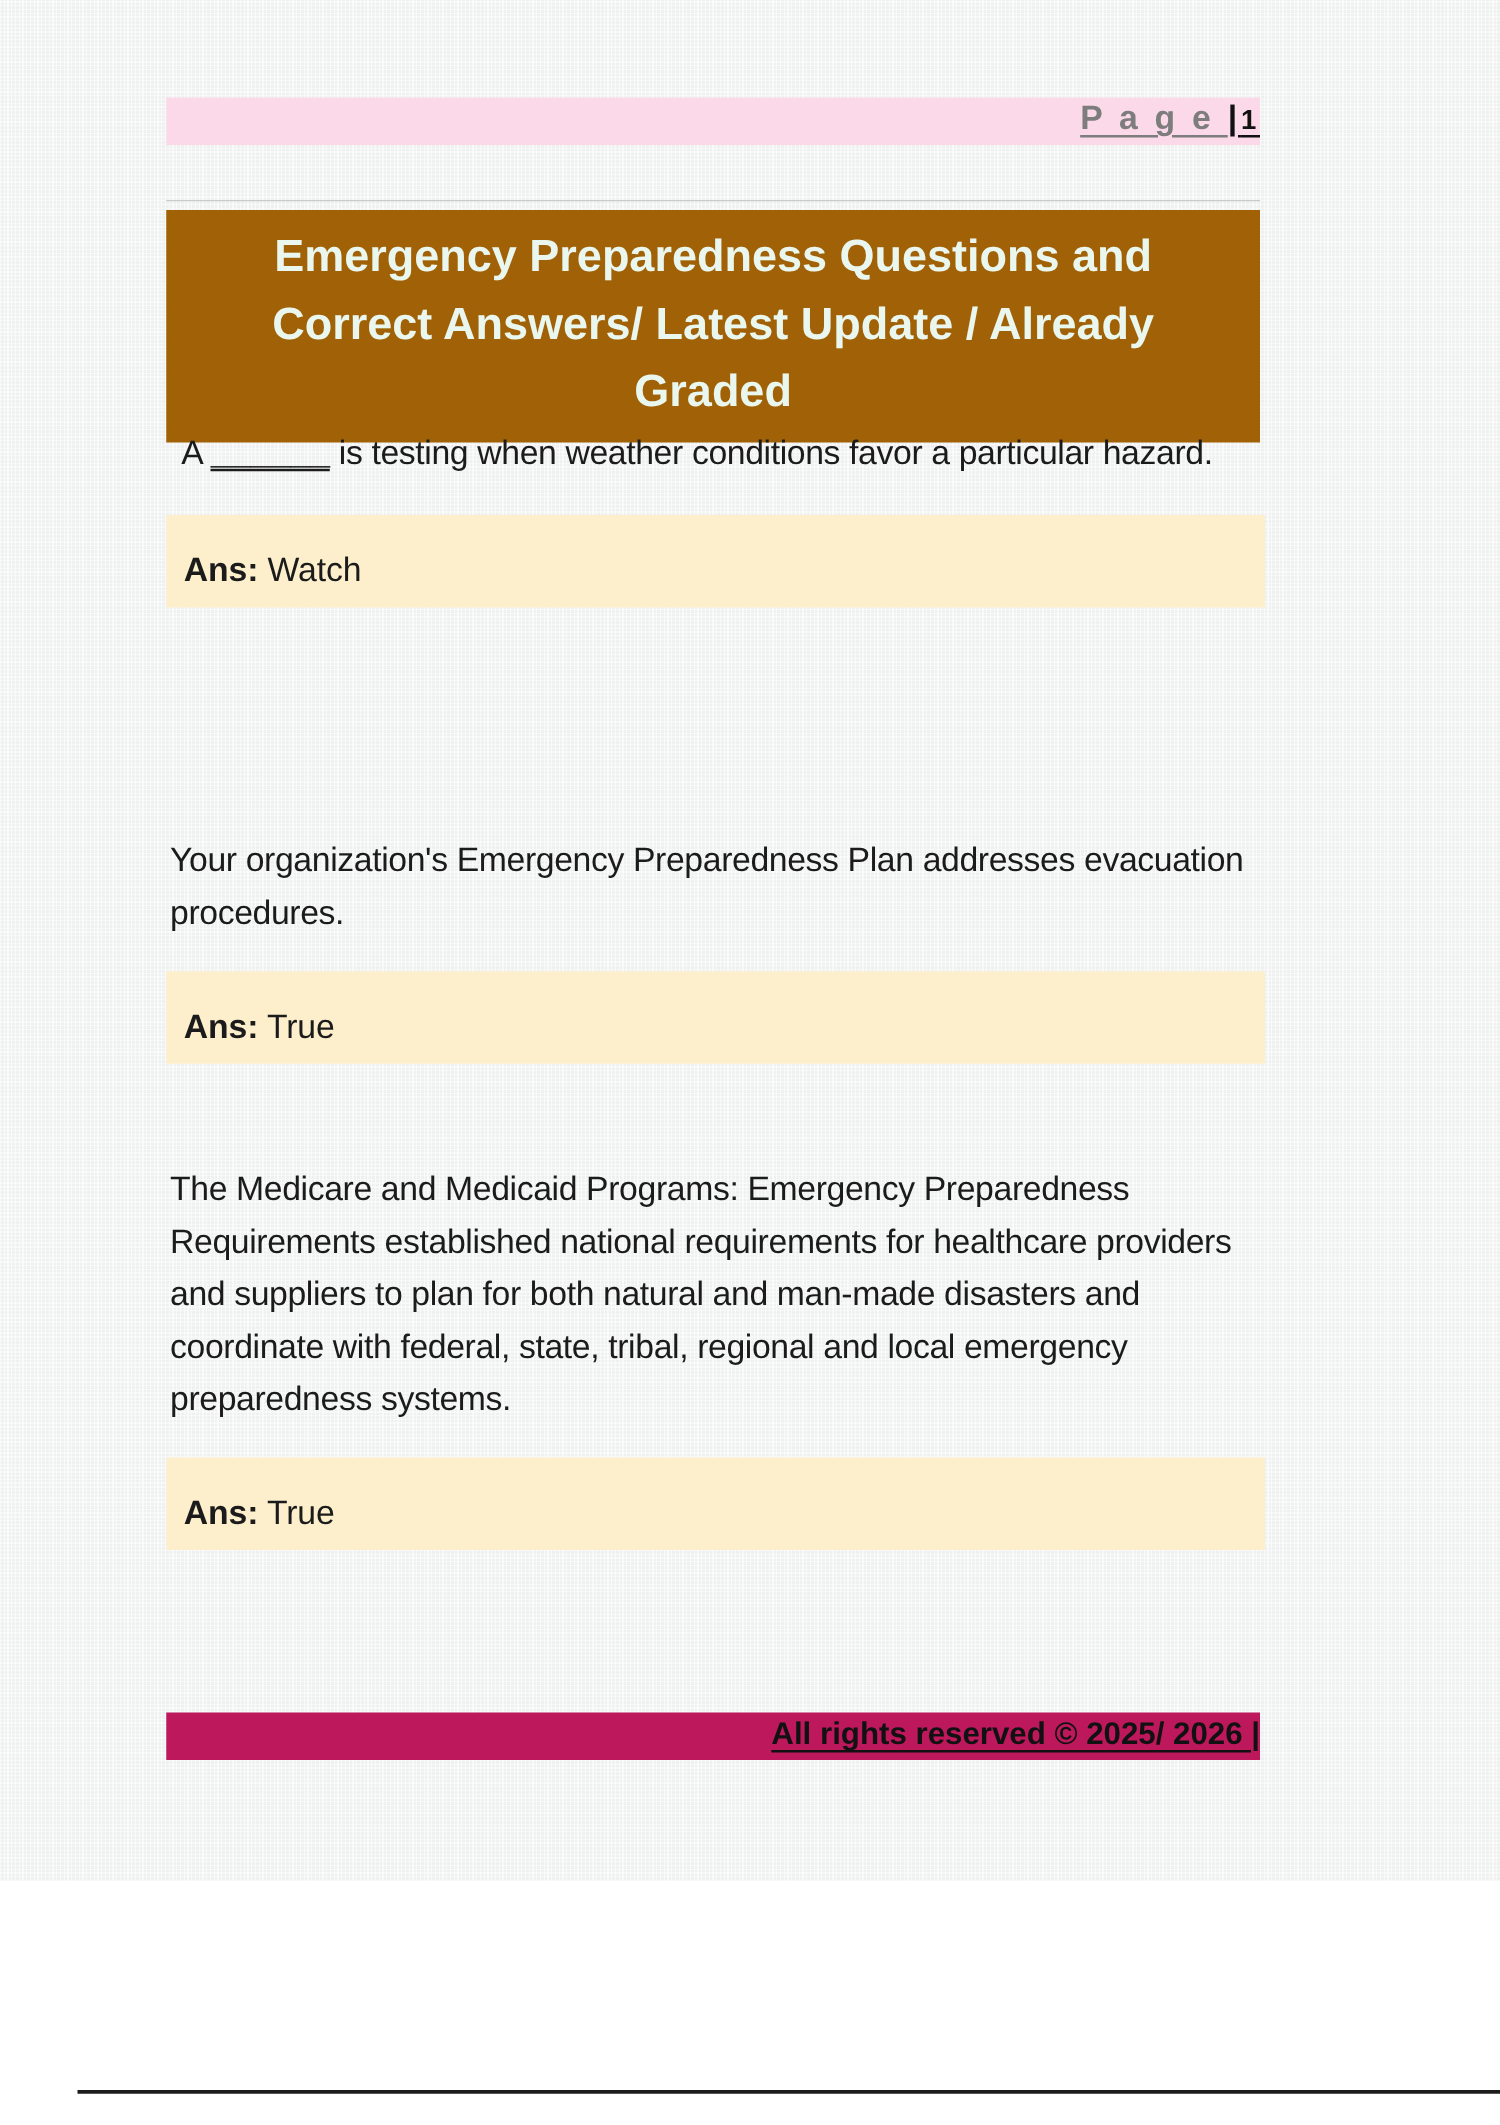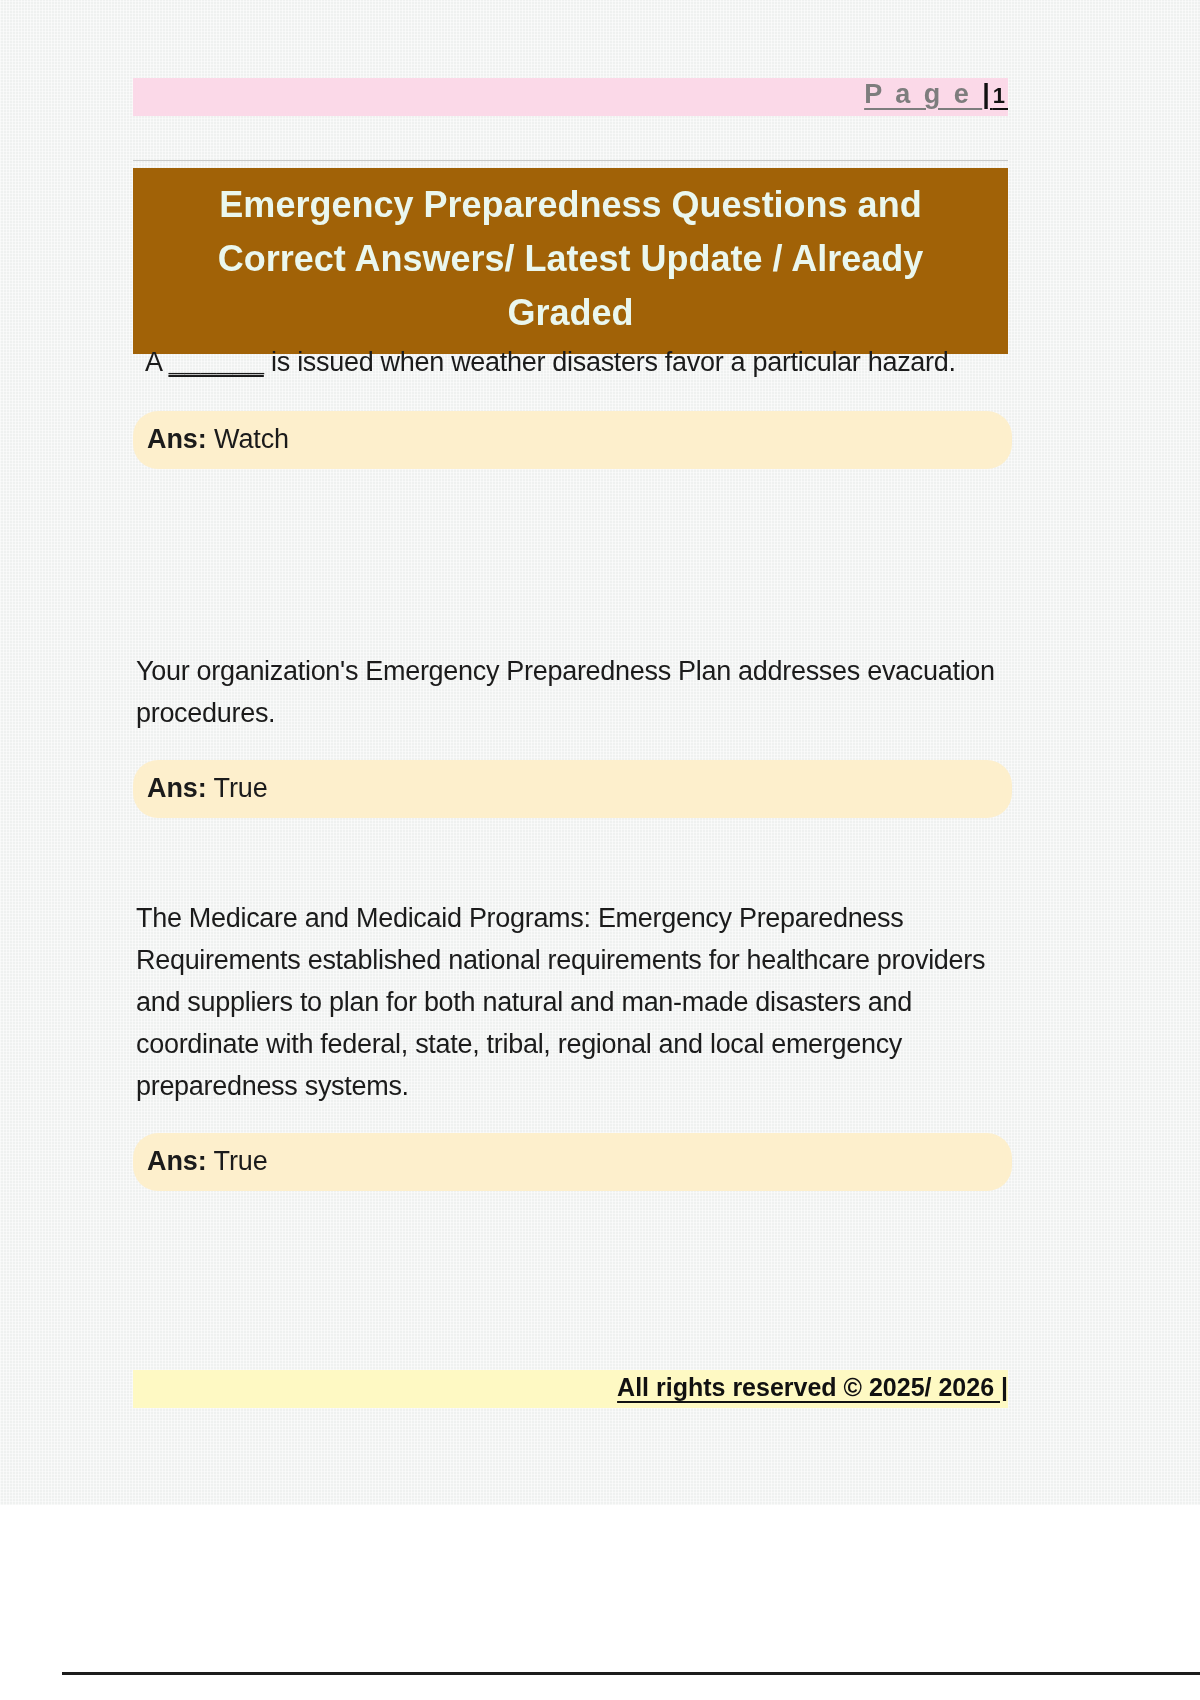--- a/index.html
+++ b/index.html
@@ -143,36 +143,35 @@
     padding: 9px 14px 10px 14px;
     box-sizing: border-box;
     width: 879px;
     margin: 0;
     letter-spacing: -0.1px;
   }
   .answer .lbl {
     font-weight: bold;
   }
   .answer.tight {
-    padding-top: 8px;
+    padding-top: 24px;
     padding-bottom: 9px;
-    border-radius: 25px;
   }
 
   .gap-sm { height: 26px; }
   .gap-lg { height: 76px; }
 
   
   .footer-band {
     position: absolute;
     left: 133px;
     top: 1370px;
     width: 875px;
     height: 38px;
-    background: #fef9c3;
+    background: #be185d;
   }
   .footer-text {
     position: absolute;
     right: 0;
     top: -3px;
     font-size: 25px;
     font-weight: bold;
     color: #111111;
     white-space: nowrap;
     line-height: 40px;
@@ -194,21 +193,21 @@
 </div>
 
 <div class="hrule"></div>
 
 <div class="title-banner">
   <div class="title-text">Emergency Preparedness Questions and Correct Answers/ Latest Update / Already Graded</div>
 </div>
 
 <div id="flow">
 
-  <div class="question indent"><span>A </span><span class="blank">______</span><span> is issued when weather disasters favor a particular hazard.</span></div>
+  <div class="question indent"><span>A </span><span class="blank">______</span><span> is testing when weather conditions favor a particular hazard.</span></div>
   <div class="gap-sm"></div>
   <div class="answer tight"><span class="lbl">Ans:</span><span> Watch</span></div>
 
   <div class="gap-lg"></div>
 
   <div class="gap-sm"></div>
 
   <div class="gap-lg"></div>
 
   <div class="question">Your organization's Emergency Preparedness Plan addresses evacuation procedures.</div>

